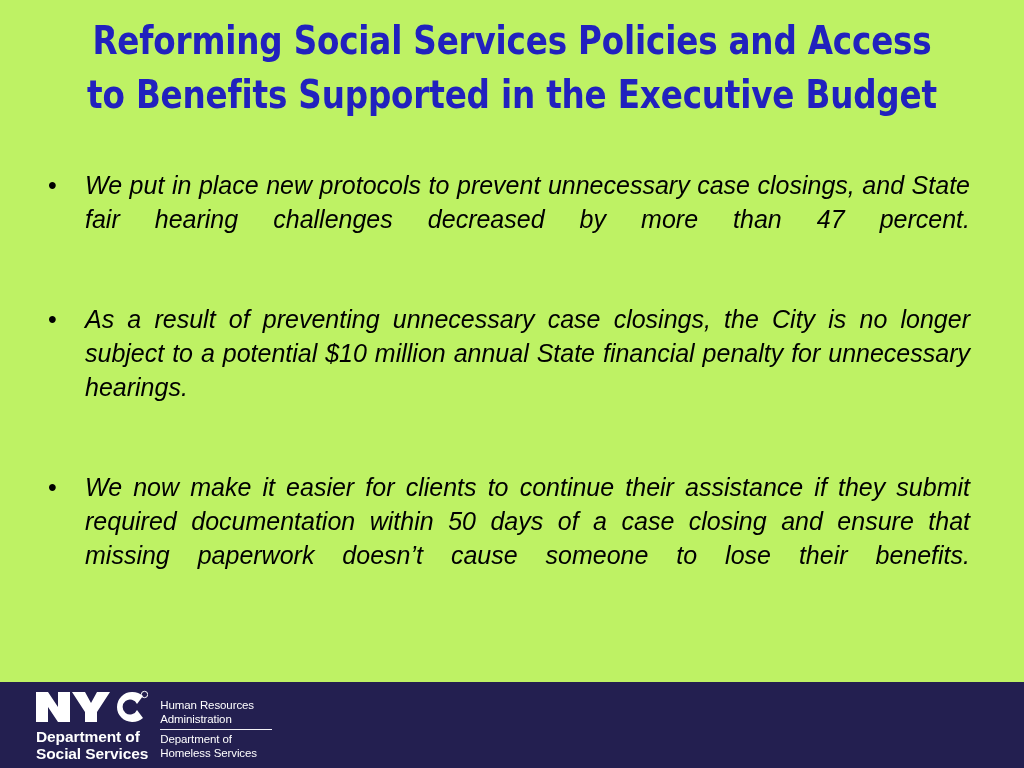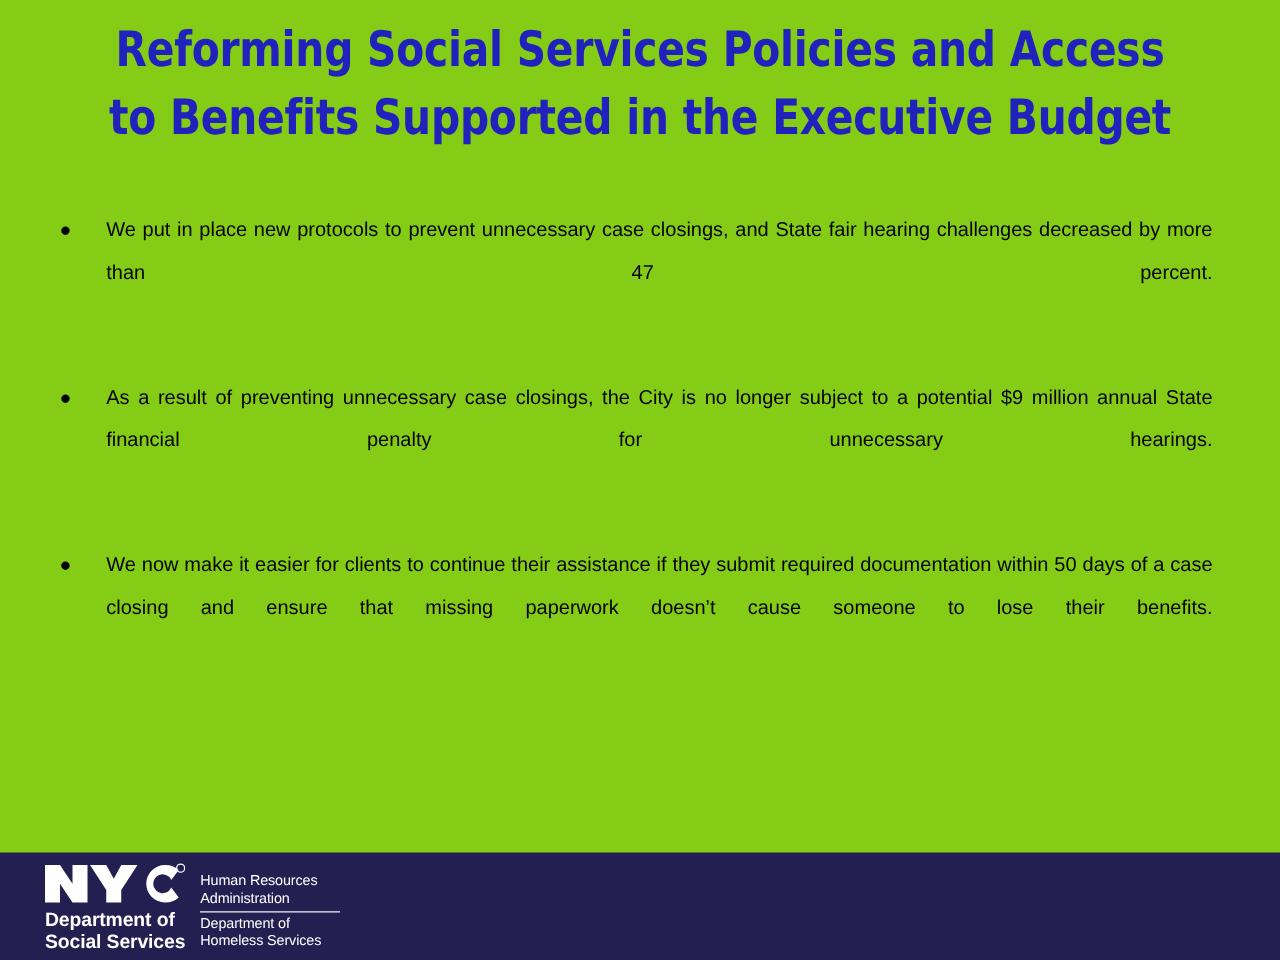--- a/index.html
+++ b/index.html
@@ -12,21 +12,21 @@
     background: #ffffff;
     font-family: "Liberation Sans", sans-serif;
     overflow: hidden;
     position: relative;
   }
 
   
   .slide {
     position: absolute;
     inset: 0;
-    background: #84cc16;
+    background: #bef264;
   }
 
   
   .title-block {
     position: absolute;
     top: 14px;
     left: 46px;
     width: 932px;
     text-align: center;
   }
@@ -64,26 +64,27 @@
     font-size: 25px;
     line-height: 34px;
     text-align: left;
     padding-left: 8px;
     box-sizing: border-box;
     user-select: none;
   }
   .bullet-text {
     flex: 1 1 auto;
     color: #000000;
-    font-size: 16px;
+    font-size: 25px;
     line-height: 34px;
     text-align: justify;
     text-justify: inter-word;
     hyphens: none;
     padding-right: 4px;
+    font-style: italic;
   }
   
   .bullet-text::after {
     content: "";
     display: inline-block;
     width: 100%;
   }
 
   
   .footer-band {
@@ -153,21 +154,21 @@
 
   <div class="body-block">
 
     <div class="bullet-row">
       <span class="bullet-mark">•</span>
       <span class="bullet-text">We put in place new protocols to prevent unnecessary case closings, and State fair hearing challenges decreased by more than 47 percent.</span>
     </div>
 
     <div class="bullet-row">
       <span class="bullet-mark">•</span>
-      <span class="bullet-text">As a result of preventing unnecessary case closings, the City is no longer subject to a potential $9 million annual State financial penalty for unnecessary hearings.</span>
+      <span class="bullet-text">As a result of preventing unnecessary case closings, the City is no longer subject to a potential $10 million annual State financial penalty for unnecessary hearings.</span>
     </div>
 
     <div class="bullet-row">
       <span class="bullet-mark">•</span>
       <span class="bullet-text">We now make it easier for clients to continue their assistance if they submit required documentation within 50 days of a case closing and ensure that missing paperwork doesn’t cause someone to lose their benefits.</span>
     </div>
 
   </div>
 
   <div class="footer-band">

